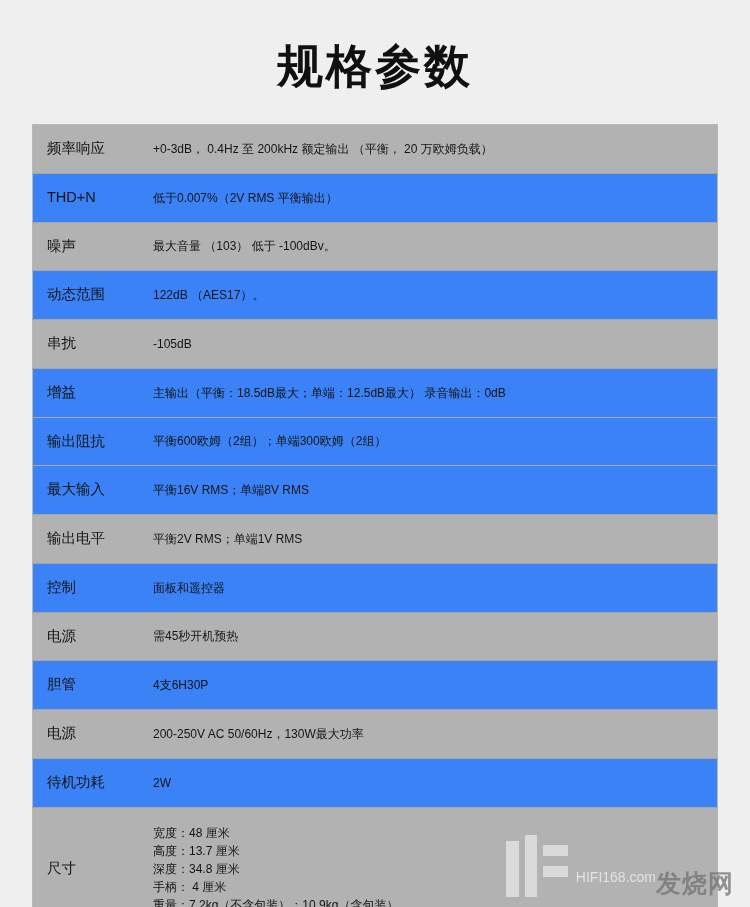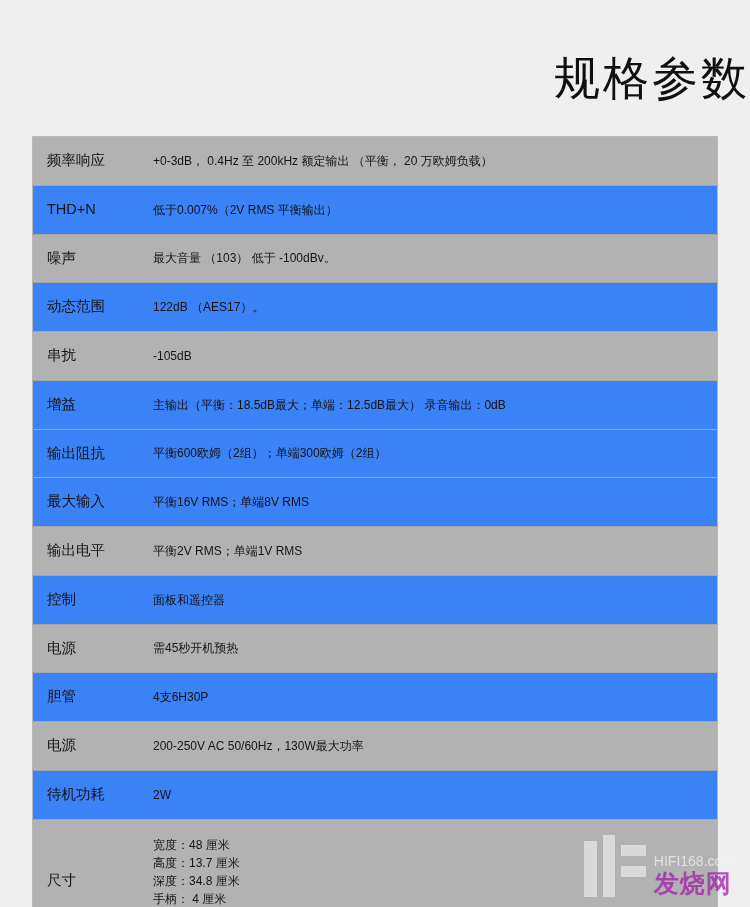--- a/index.html
+++ b/index.html
@@ -8,26 +8,26 @@
   }
   body {
     width: 750px;
     height: 907px;
     background: #f0efef;
     font-family: "Liberation Sans", sans-serif;
     position: relative;
     overflow: hidden;
   }
   .page-title {
-    text-align: right;
+    text-align: center;
     font-size: 46px;
-    font-weight: normal;
+    font-weight: bold;
     color: #101010;
     letter-spacing: 3px;
-    padding-top: 48px;
+    padding-top: 36px;
     padding-bottom: 26px;
     font-family: "DejaVu Sans", "Liberation Sans", sans-serif;
   }
   .spec-table {
     margin: 0 32px;
     border-collapse: collapse;
     width: 686px;
     table-layout: fixed;
     border: 1px solid #b9b9b9;
   }
@@ -76,32 +76,32 @@
   .wm-mark .b1, .wm-mark .b2, .wm-mark .b3, .wm-mark .b4 {
     position: absolute;
     background: #e8e8e8;
   }
   .wm-mark .b1 { left: 0;  top: 6px;  width: 13px; height: 56px; }
   .wm-mark .b2 { left: 19px; top: 0;  width: 12px; height: 62px; }
   .wm-mark .b3 { left: 37px; top: 10px; width: 25px; height: 11px; }
   .wm-mark .b4 { left: 37px; top: 31px; width: 25px; height: 11px; }
   .wm-text {
     display: flex;
-    flex-direction: column;
+    flex-direction: row;
     justify-content: flex-end;
     line-height: 1.1;
   }
   .wm-top {
     font-size: 14px;
     color: #f2f2f2;
     font-family: "Liberation Sans", sans-serif;
   }
   .wm-bottom {
     font-size: 25px;
-    color: #a21caf;
+    color: #737373;
     font-weight: bold;
     letter-spacing: 1px;
     font-family: "DejaVu Sans", "Liberation Sans", sans-serif;
   }
 </style>
 </head>
 <body>
 
 <div class="page-title">规格参数</div>
 

